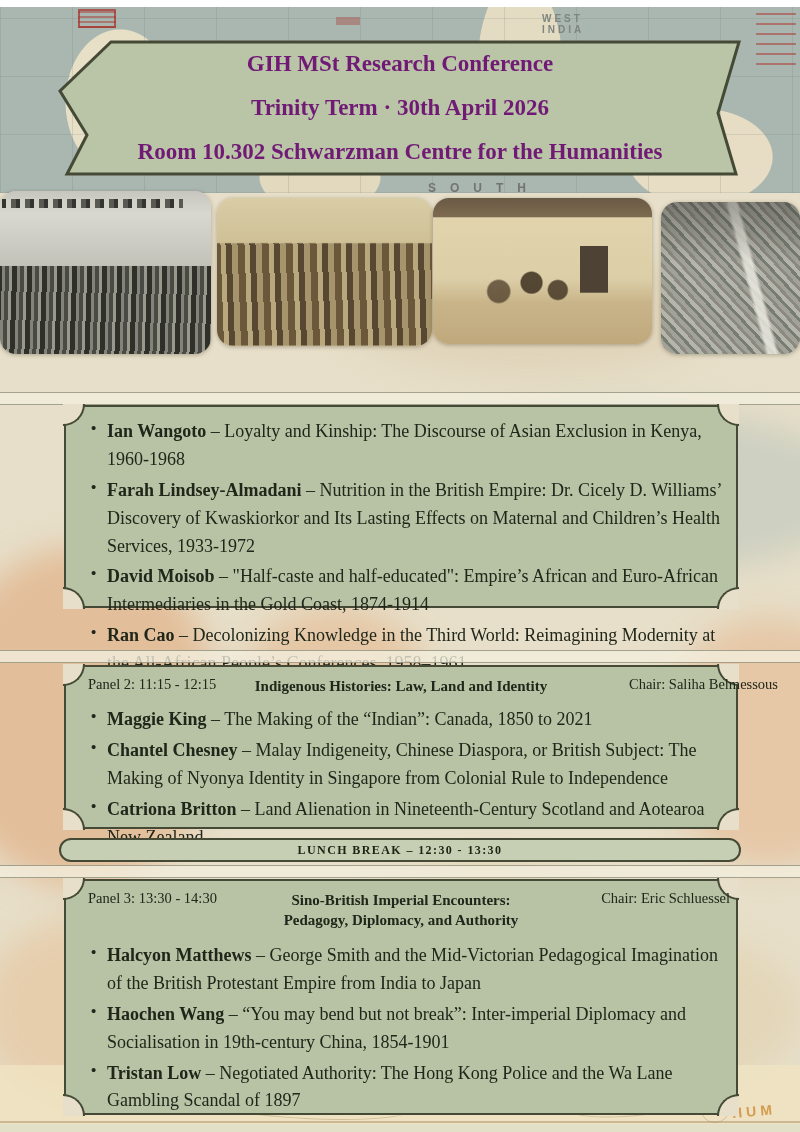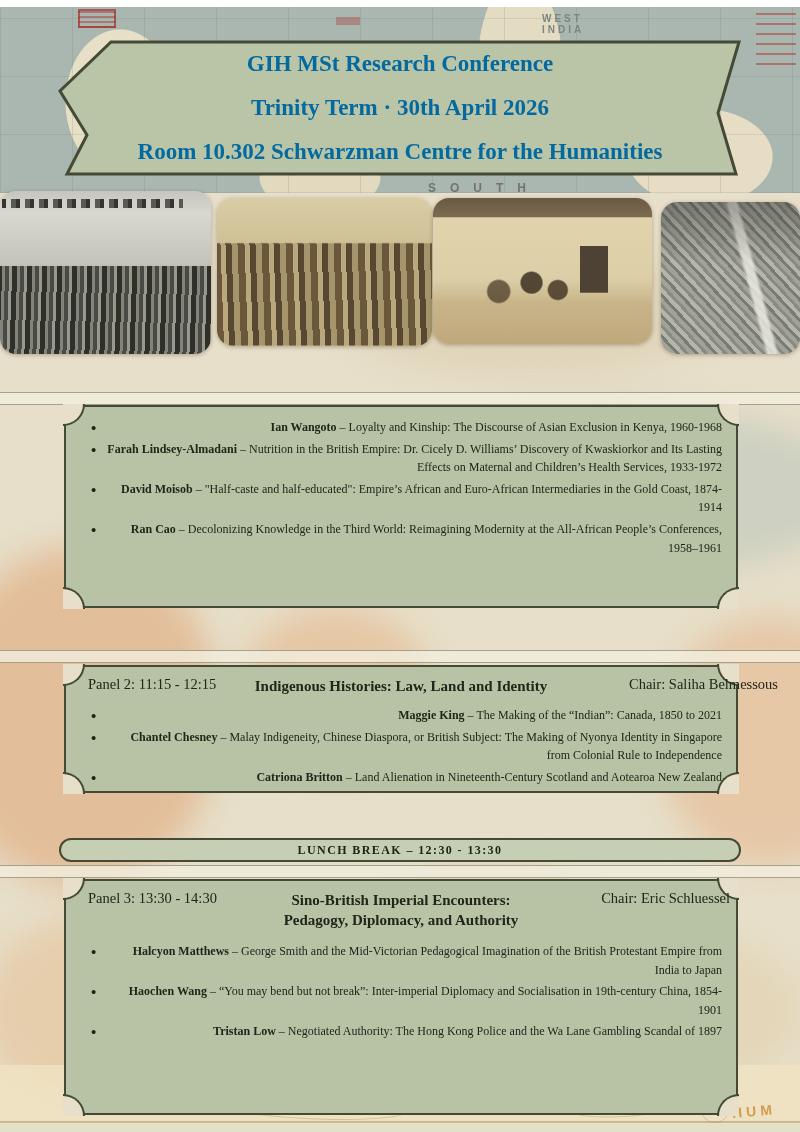--- a/index.html
+++ b/index.html
@@ -52,21 +52,21 @@
   .lbl-top{left:542px;top:6px;color:#7d857f;font-size:10px;letter-spacing:3px;font-weight:bold;}
   .lbl-mid{left:428px;top:174px;color:#737373;font-size:12px;letter-spacing:14px;font-weight:bold;}
   .lbl-bot{left:732px;top:1096px;color:rgba(207,143,58,.85);font-size:14px;letter-spacing:4px;
            font-weight:bold;transform:rotate(-5deg);}
   
   .banner{position:absolute;left:55px;top:32px;width:690px;height:138px;}
   .banner svg{position:absolute;left:0;top:0;}
   .banner-text{
     position:absolute;left:40px;right:40px;top:8px;bottom:8px;
     display:flex;flex-direction:column;justify-content:center;
-    text-align:center;font-weight:bold;font-size:23px;line-height:44px;color:#0369a1;
+    text-align:center;font-weight:bold;font-size:23px;line-height:44px;color:#701a75;
   }
   
   .photo{position:absolute;border-radius:16px;box-shadow:0 1px 4px rgba(60,50,30,.35);}
   .photo1{left:0;top:184px;width:211px;height:163px;
     background-image:
       repeating-linear-gradient(90deg, rgba(25,25,22,.85) 0 4px, rgba(210,210,200,.7) 4px 9px, rgba(60,60,55,.8) 9px 14px),
       linear-gradient(180deg,#c6c6be 0%,#d8d8d0 30%,#c2c2b9 100%),
       repeating-linear-gradient(92deg,#30302b 0 5px,#83837a 5px 8px,#4a4a44 8px 12px,#98988d 12px 15px);
     background-size:86% 9px,100% 46%,100% 100%;
     background-position:7% 8px,0 0,0 bottom;
@@ -113,36 +113,36 @@
   }
   .strip1{top:385px;}
   .strip2{top:643px;}
   .strip3{top:858px;}
   .panel{
     position:absolute;left:64px;width:674px;box-sizing:border-box;
     background:#b7c3a4;border:2.5px solid #454a36;border-radius:5px;
     padding:7px 14px 4px;
   }
   .panel-1{top:398px;height:203px;}
-  .panel-2{top:658px;height:128px;}
+  .panel-2{top:658px;height:164px;}
   .panel-3{top:872px;height:236px;}
   .scoop{position:absolute;width:22px;height:22px;background:#e7dfc9;box-sizing:border-box;}
   .scoop-tl{top:-3px;left:-3px;border-right:2.5px solid #454a36;border-bottom:2.5px solid #454a36;border-bottom-right-radius:100%;}
   .scoop-tr{top:-3px;right:-3px;border-left:2.5px solid #454a36;border-bottom:2.5px solid #454a36;border-bottom-left-radius:100%;}
   .scoop-bl{bottom:-3px;left:-3px;border-right:2.5px solid #454a36;border-top:2.5px solid #454a36;border-top-right-radius:100%;}
   .scoop-br{bottom:-3px;right:-3px;border-left:2.5px solid #454a36;border-top:2.5px solid #454a36;border-top-left-radius:100%;}
   .panel-head{position:relative;min-height:26px;margin:0 6px 6px;}
   .panel-3 .panel-head{min-height:42px;margin-bottom:12px;}
   .p-time{position:absolute;left:2px;top:2px;font-size:14.5px;white-space:nowrap;}
   .p-chair{position:absolute;top:2px;font-size:14.5px;white-space:nowrap;}
   .panel-1 .p-chair{right:4px;}
   .panel-2 .p-chair{right:-62px;}
   .panel-3 .p-chair{right:-14px;}
   .p-title{margin:0 160px;text-align:center;font-weight:bold;font-size:15px;line-height:20px;padding-top:2px;}
-  .talks{margin:4px 0 0 10px;padding:0;list-style:none;font-size:12px;line-height:1.55;text-align:right;}
+  .talks{margin:4px 0 0 10px;padding:0;list-style:none;font-size:18px;line-height:1.55;}
   .talks li{position:relative;padding-left:17px;margin-bottom:3px;}
   .talks li::before{content:"\2022";position:absolute;left:1px;top:-1px;font-size:15px;font-weight:bold;}
   .speaker{font-weight:bold;}
 </style>
 </head>
 <body>
 
 <div class="page">
 
   <div class="bg">

